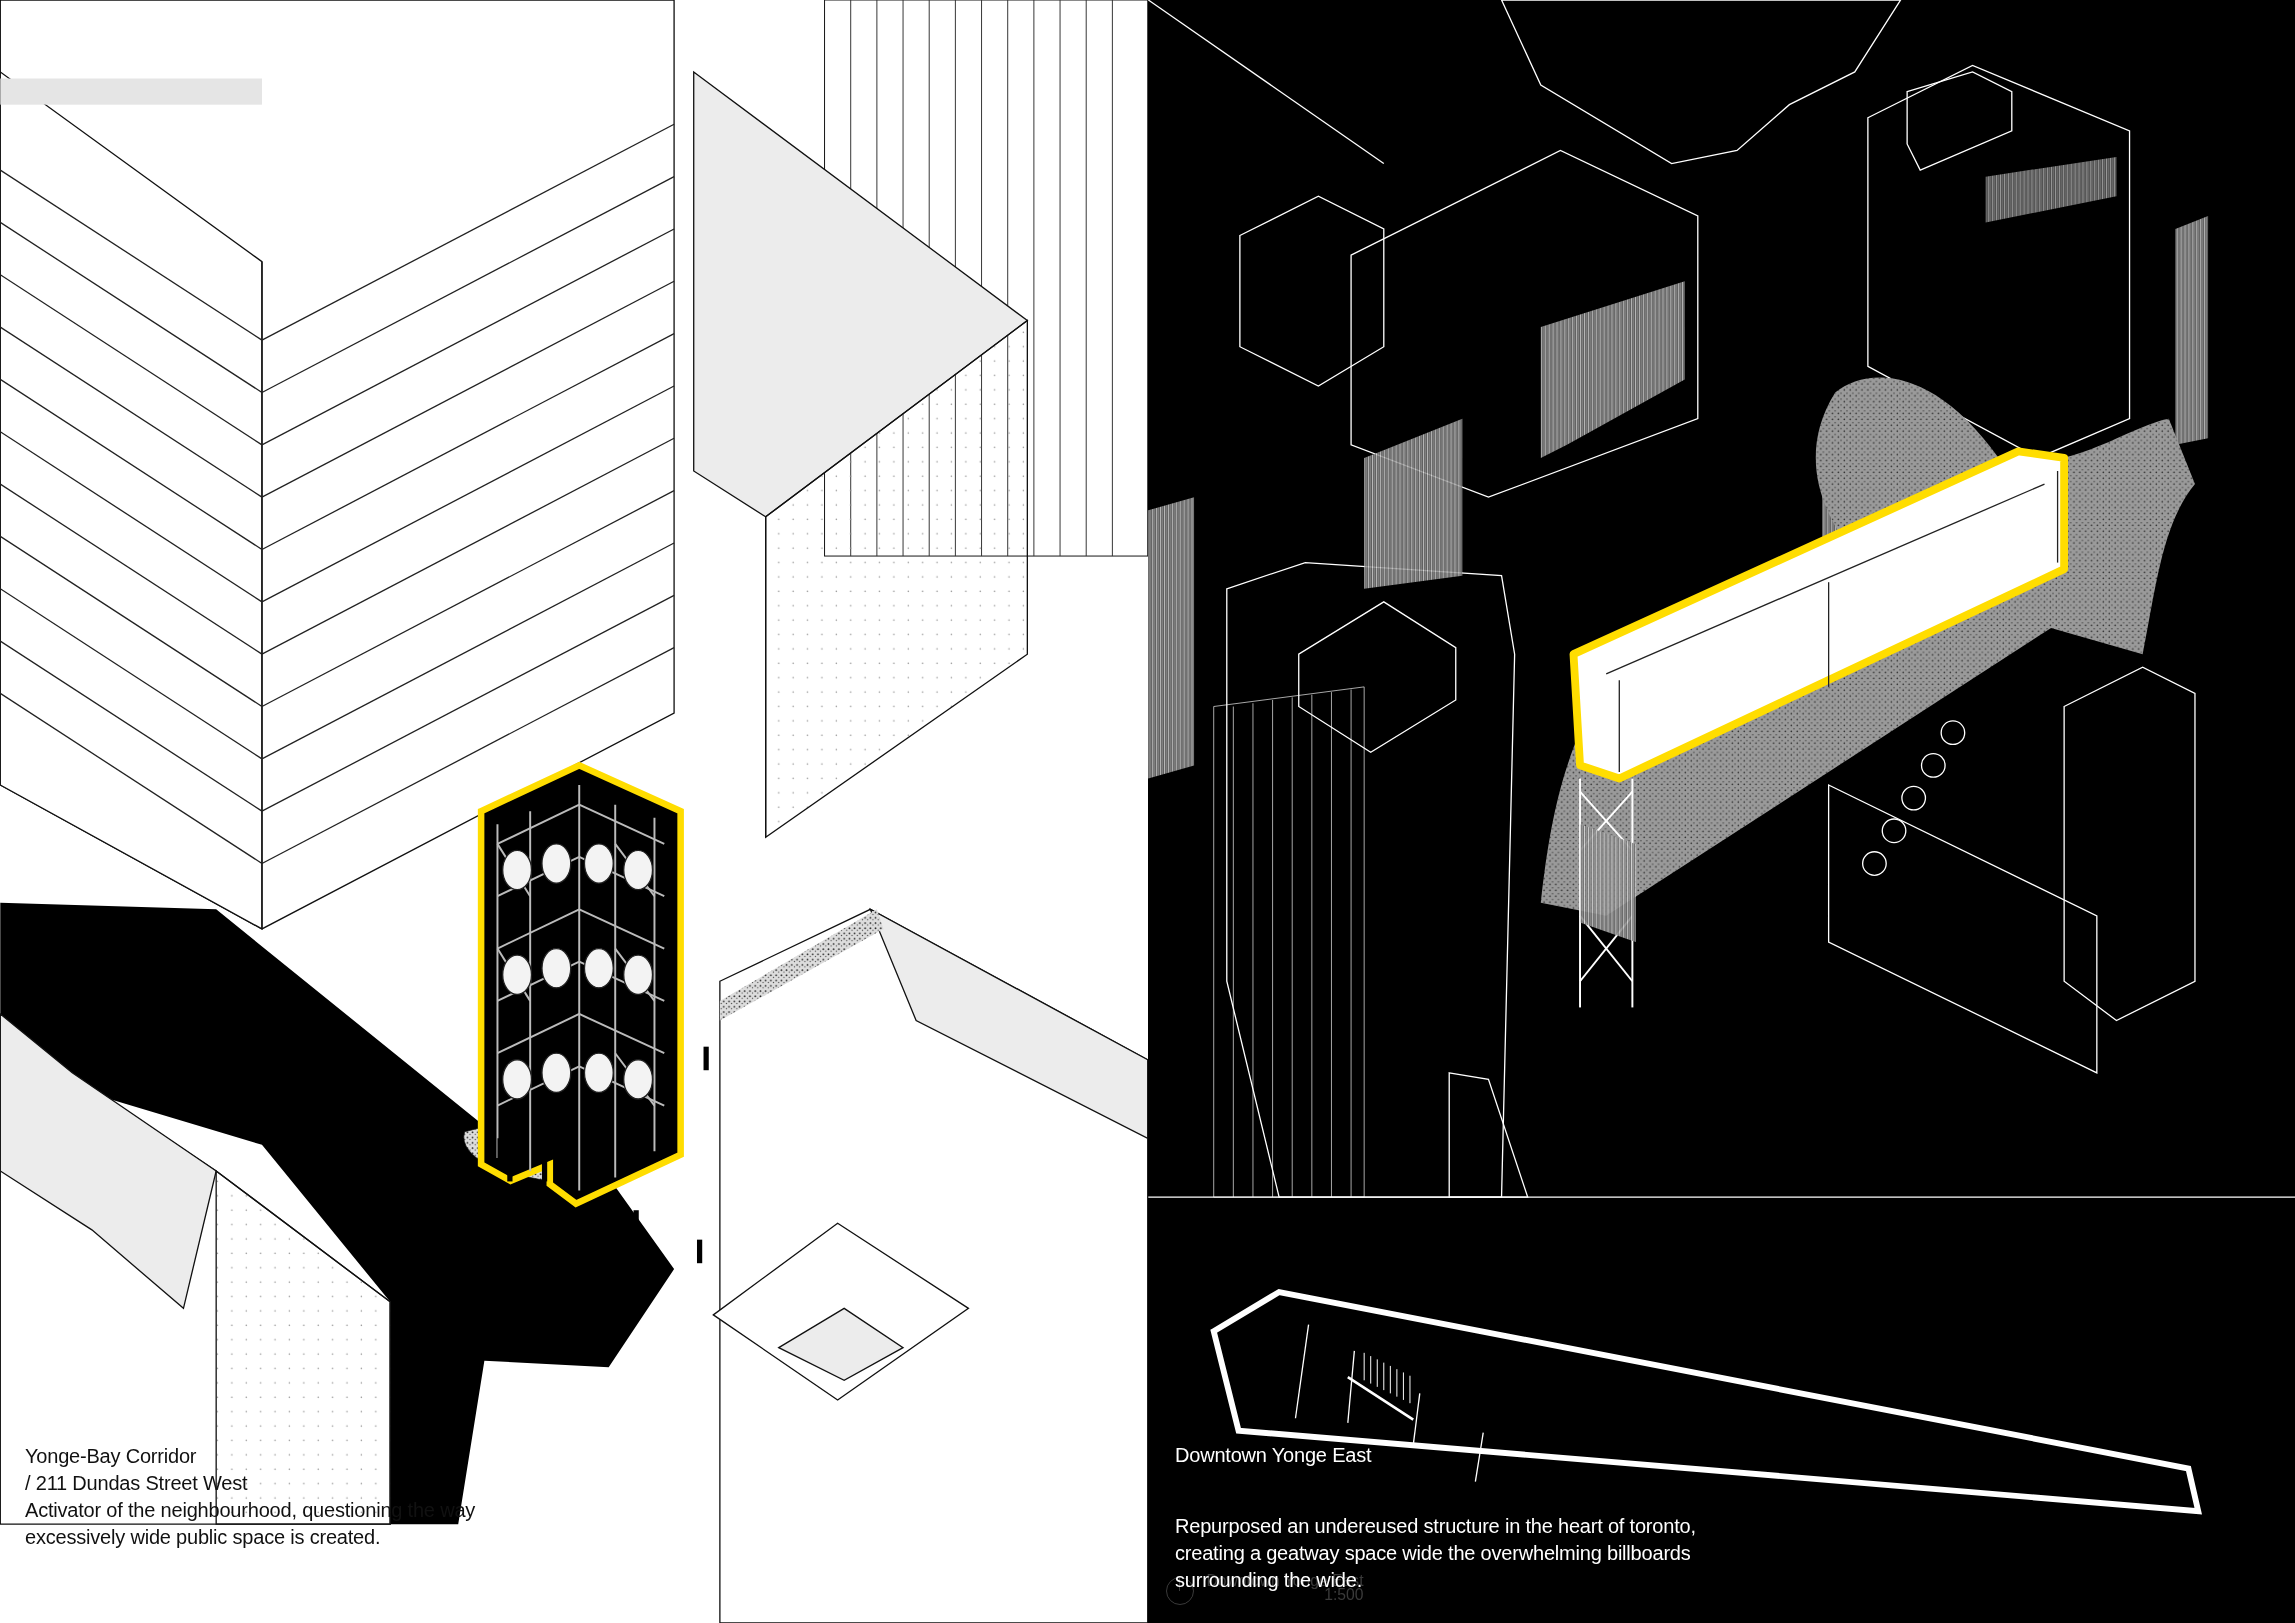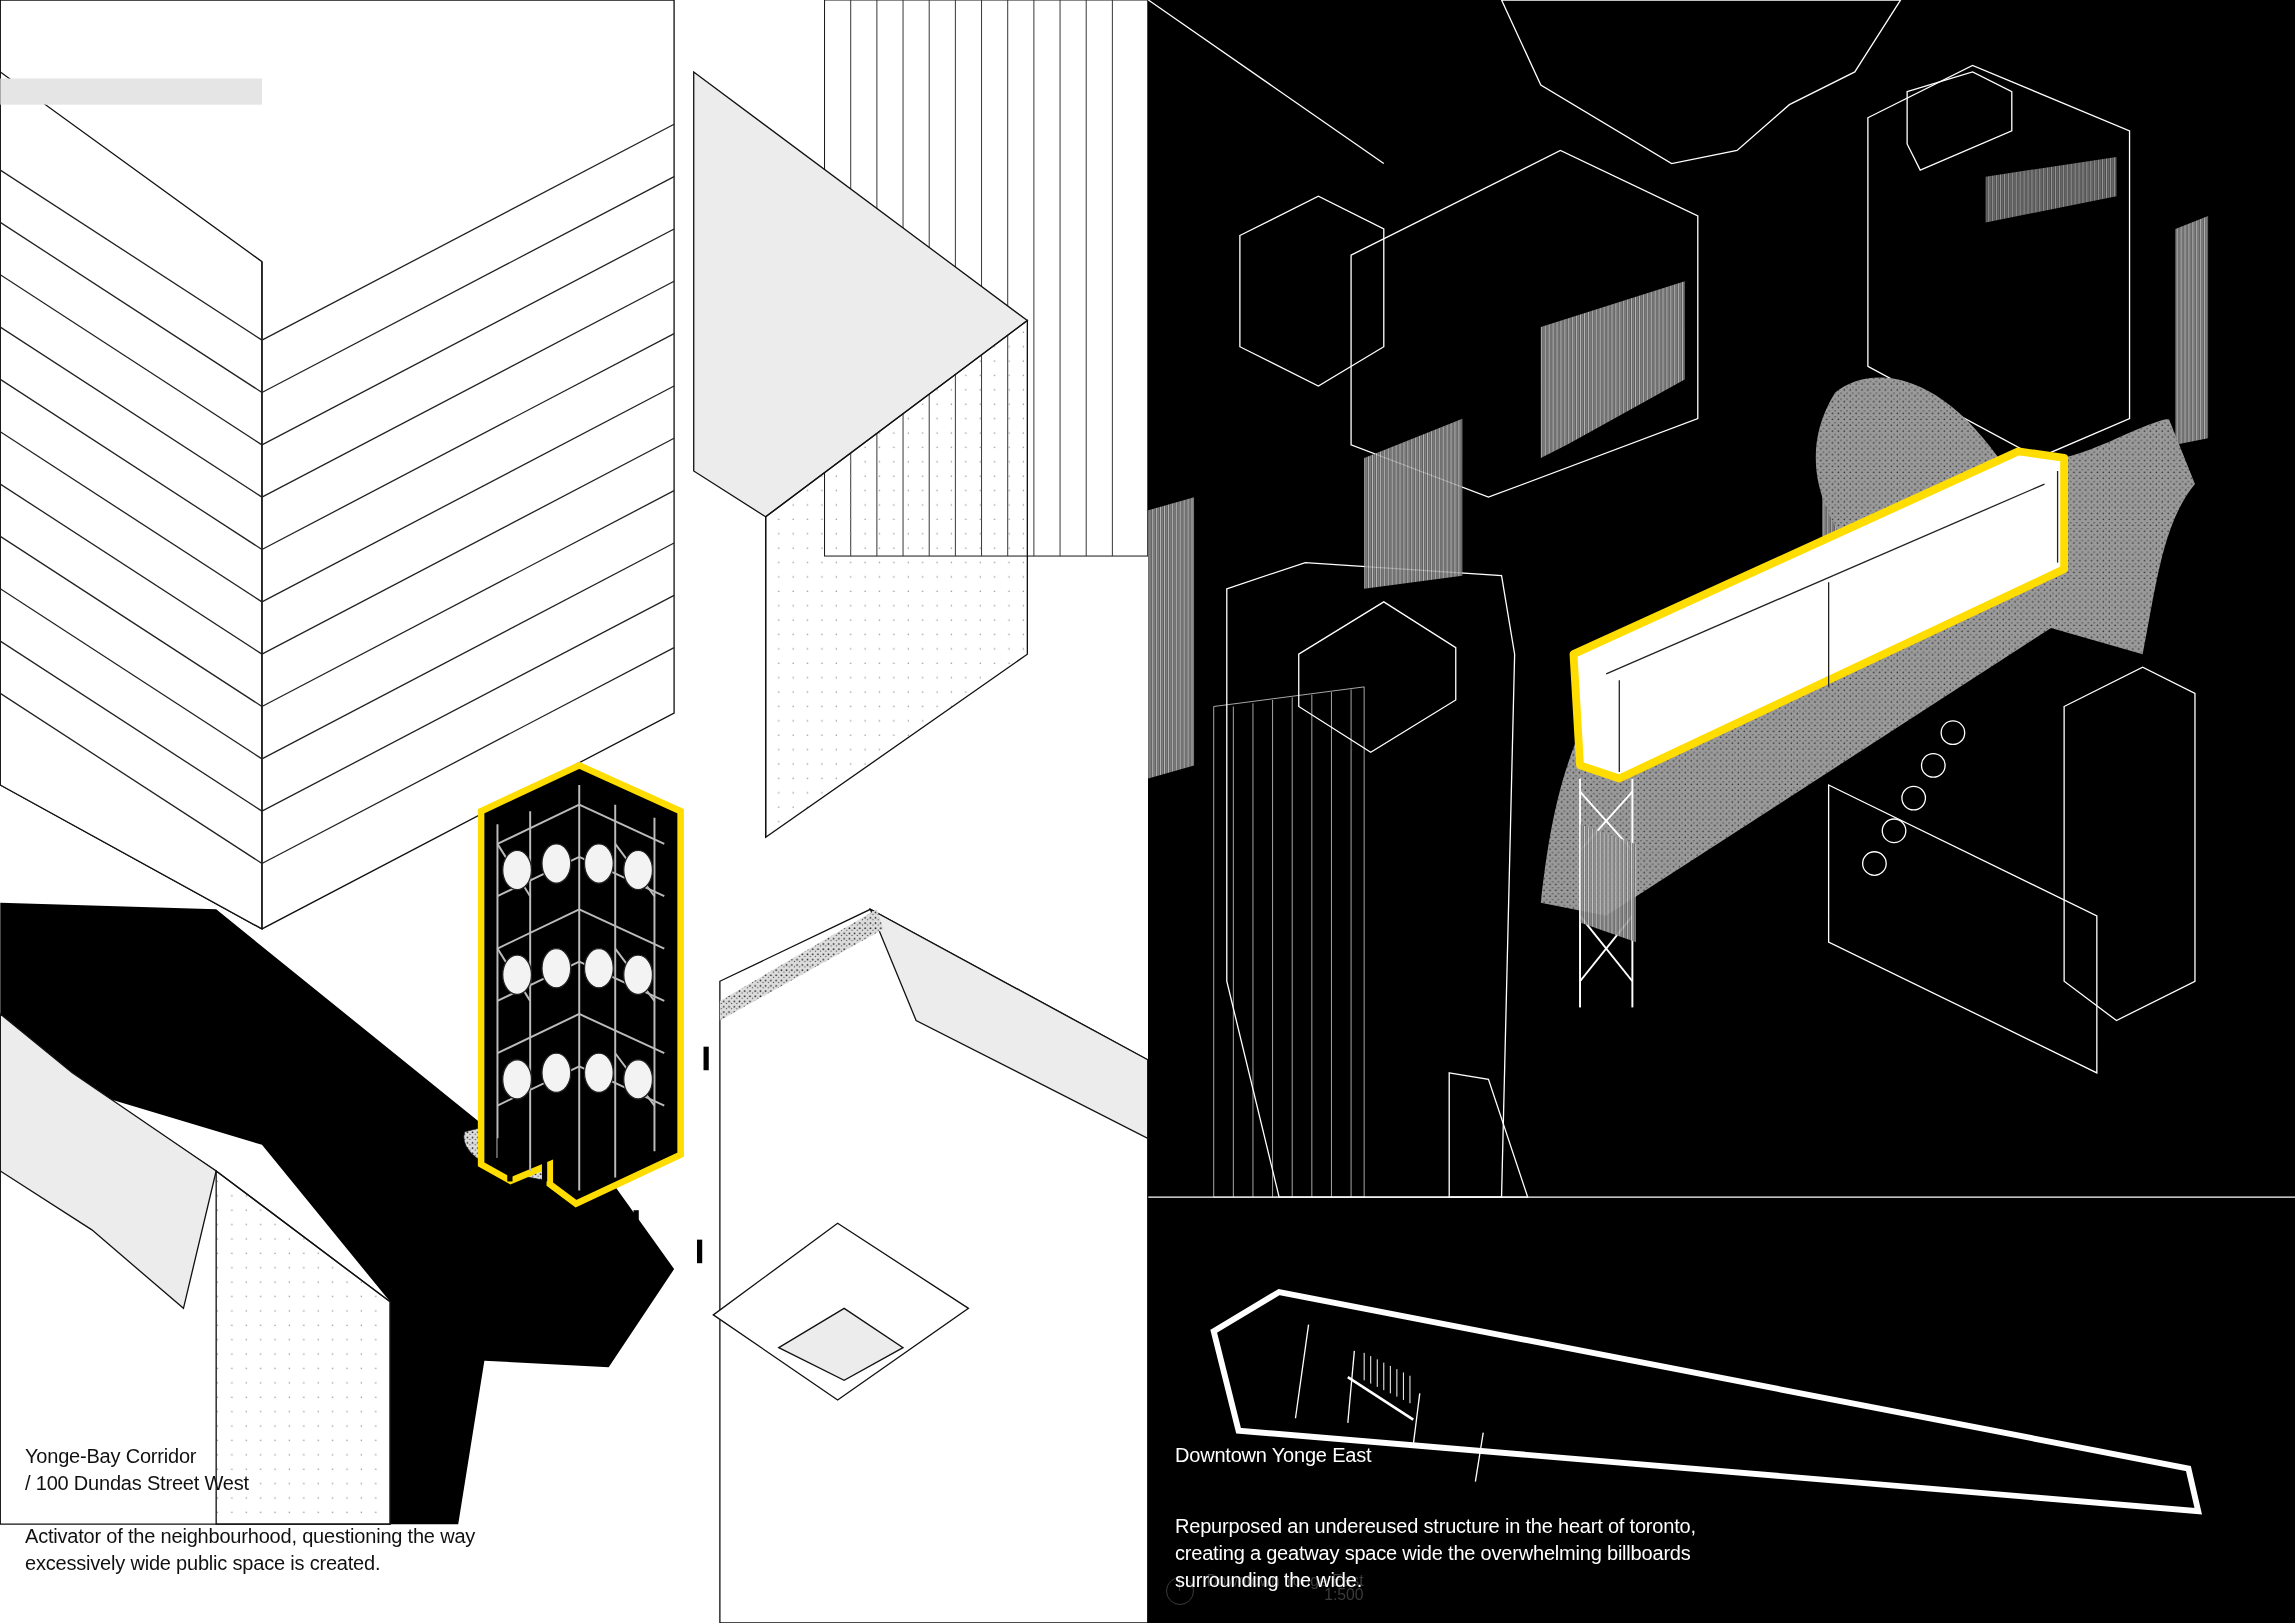--- a/index.html
+++ b/index.html
@@ -4,21 +4,21 @@
 <style>
   html, body { margin:0; padding:0; }
   body { width:2295px; height:1623px; overflow:hidden; background:#fff; font-family:"Liberation Sans", sans-serif; }
   .board { position:relative; width:2295px; height:1623px; display:flex; }
   .panel { position:relative; height:1623px; overflow:hidden; }
   .panel-left { width:1148px; background:#ffffff; }
   .panel-right { width:1148px; background:#000000; }
   .panel svg.drawing { position:absolute; left:0; top:0; width:1148px; height:1623px; }
   .caption { position:absolute; font-size:20px; line-height:27px; letter-spacing:-0.2px; }
   .caption .title, .caption .address { display:block; }
-  .caption .body { display:block; margin-top:26px; }
+  .caption .body { display:block; }
   .caption-left { left:25px; top:1443px; color:#111; width:589px; }
   .caption-right { left:1175px; top:1442px; color:#fff; width:628px; }
   .caption-right .body { margin-top:44px; }
   .ghost-label { position:absolute; left:1211px; top:1572px; color:#3a3a3a; font-size:15.7px; line-height:14.4px; }
   .ghost-label .scale { display:block;text-align:right; }
   .north-arrow { position:absolute; left:1166px; top:1577px; width:26px; height:26px; border:1px solid #3a3a3a; border-radius:50%; }
   .north-arrow::after { content:""; position:absolute; left:12.4px; top:0; width:1px; height:13px; background:#3a3a3a; }
 </style>
 </head>
 <body>
@@ -154,21 +154,21 @@
         <rect x="775" y="1770" width="8" height="36"></rect>
         <rect x="828" y="1770" width="8" height="36"></rect>
         <rect x="968" y="1850" width="8" height="36"></rect>
         <rect x="1065" y="1895" width="8" height="36"></rect>
         <rect x="1075" y="1600" width="8" height="36"></rect>
       </g>
     </svg>
 
     <div class="caption caption-left">
       <span class="title">Yonge-Bay Corridor</span>
-      <span class="address">/  100 Dundas Street West</span>
+      <span class="address">/  211 Dundas Street West</span>
       <span class="body">
         <span style="display:block">Activator of the neighbourhood, questioning the way</span>
         <span style="display:block">excessively wide public space is created.</span>
       </span>
     </div>
   </section>
 
   <section class="panel panel-right">
     <svg class="drawing" viewBox="0 0 1754 2481" xmlns="http://www.w3.org/2000/svg">
       <defs>

